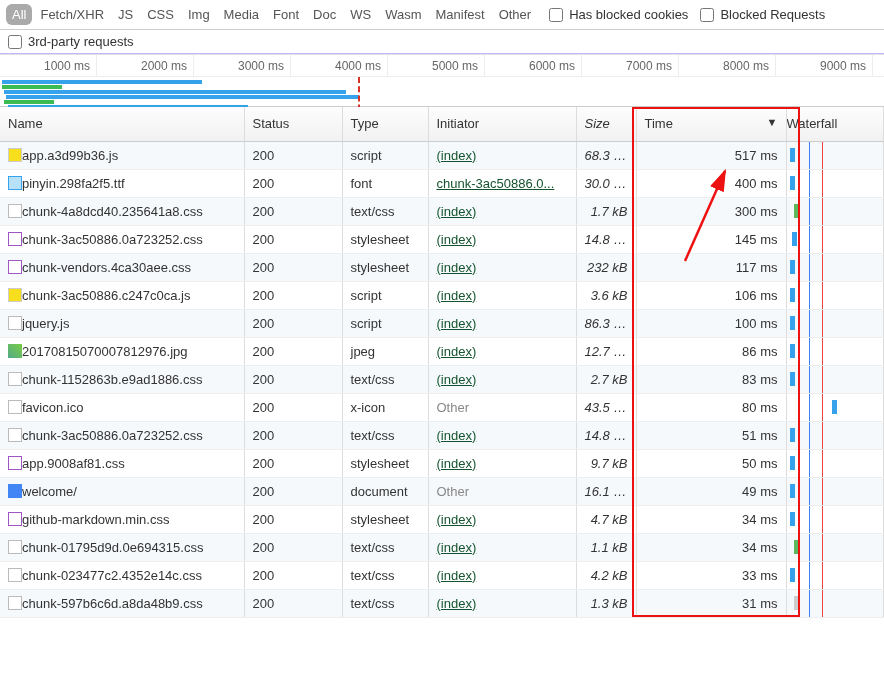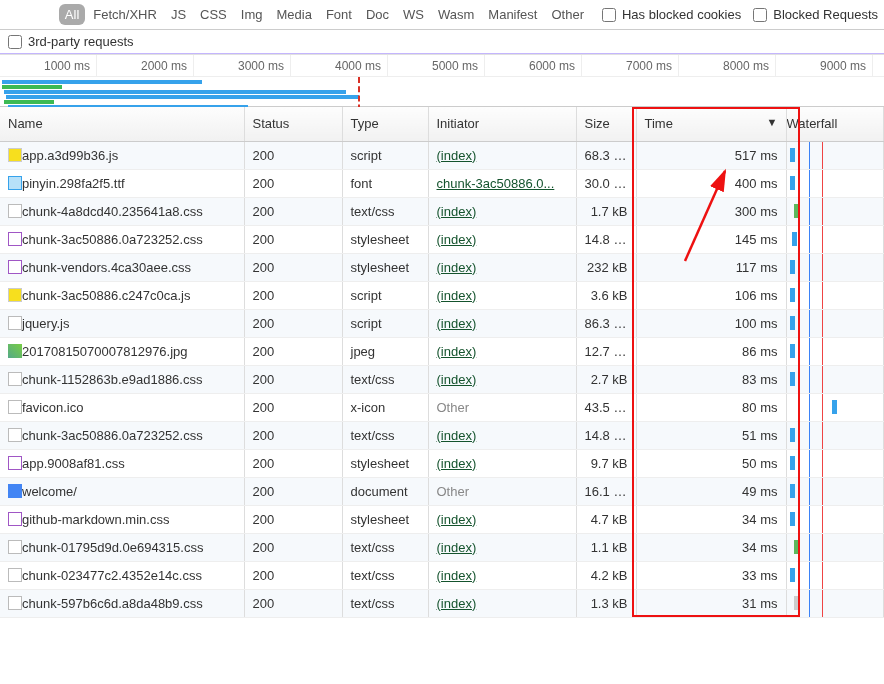--- a/index.html
+++ b/index.html
@@ -11,21 +11,20 @@
       width: 884px;
       overflow: hidden;
     }
     .toolbar {
       display: flex;
       align-items: center;
       gap: 2px;
       padding: 4px 6px;
       border-bottom: 1px solid #ccc;
       flex-wrap: wrap;
-      justify-content: flex-end;
     }
     .filter-btn {
       padding: 3px 6px;
       background: transparent;
       border: none;
       cursor: pointer;
       color: #555;
       font-size: 13px;
     }
     .filter-btn.active {
@@ -117,21 +116,21 @@
       background: linear-gradient(#fdfdfd, #f1f1f1);
       font-weight: 400;
       color: #333;
       height: 34px;
       border-bottom: 1px solid #ccc;
     }
     .col.name { width: 244px; }
     .col.status { width: 98px; }
     .col.type { width: 86px; }
     .col.initiator { width: 148px; }
-    .col.size { width: 60px; text-align: right; }
+    .col.size { width: 60px; text-align: right; font-style: italic; }
     .col.time { width: 150px; text-align: right; position: relative; }
     .col.waterfall { width: auto; padding: 0; position: relative; }
     .grid-header .col.size { text-align: left; }
     .grid-header .col.time { text-align: left; }
     .name-cell {
       display: flex;
       align-items: center;
       gap: 0;
     }
     .file-icon {

